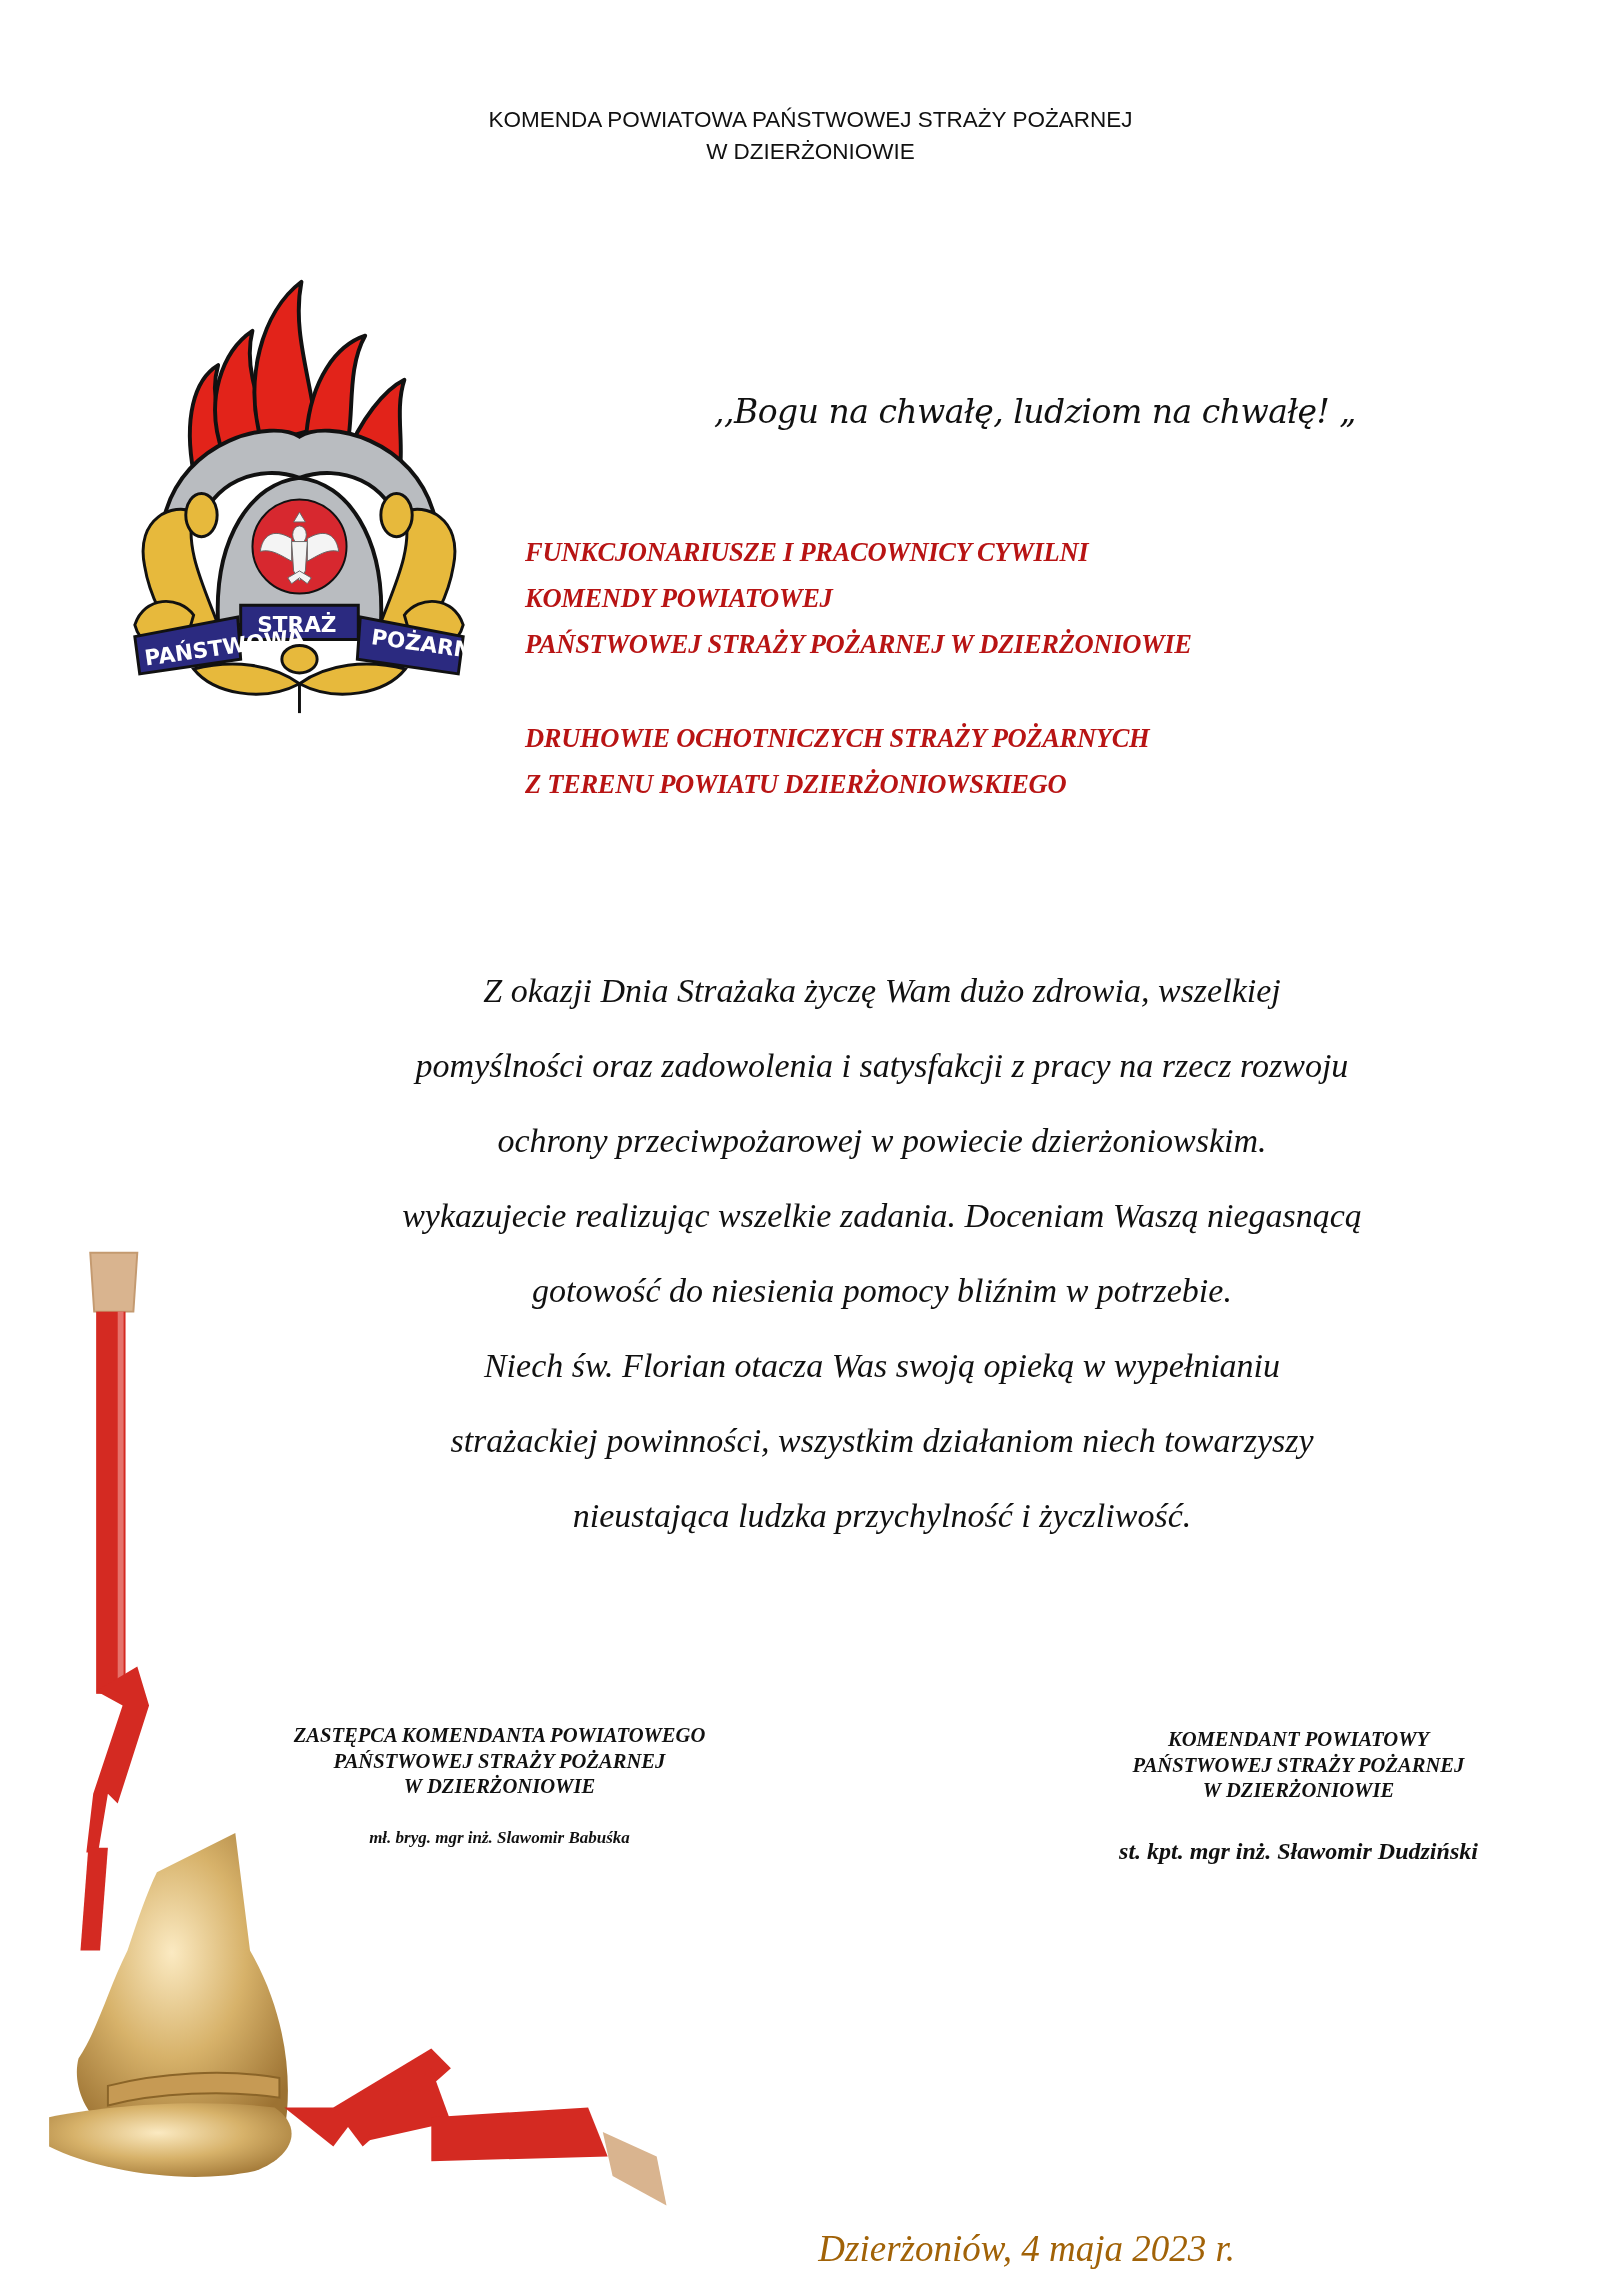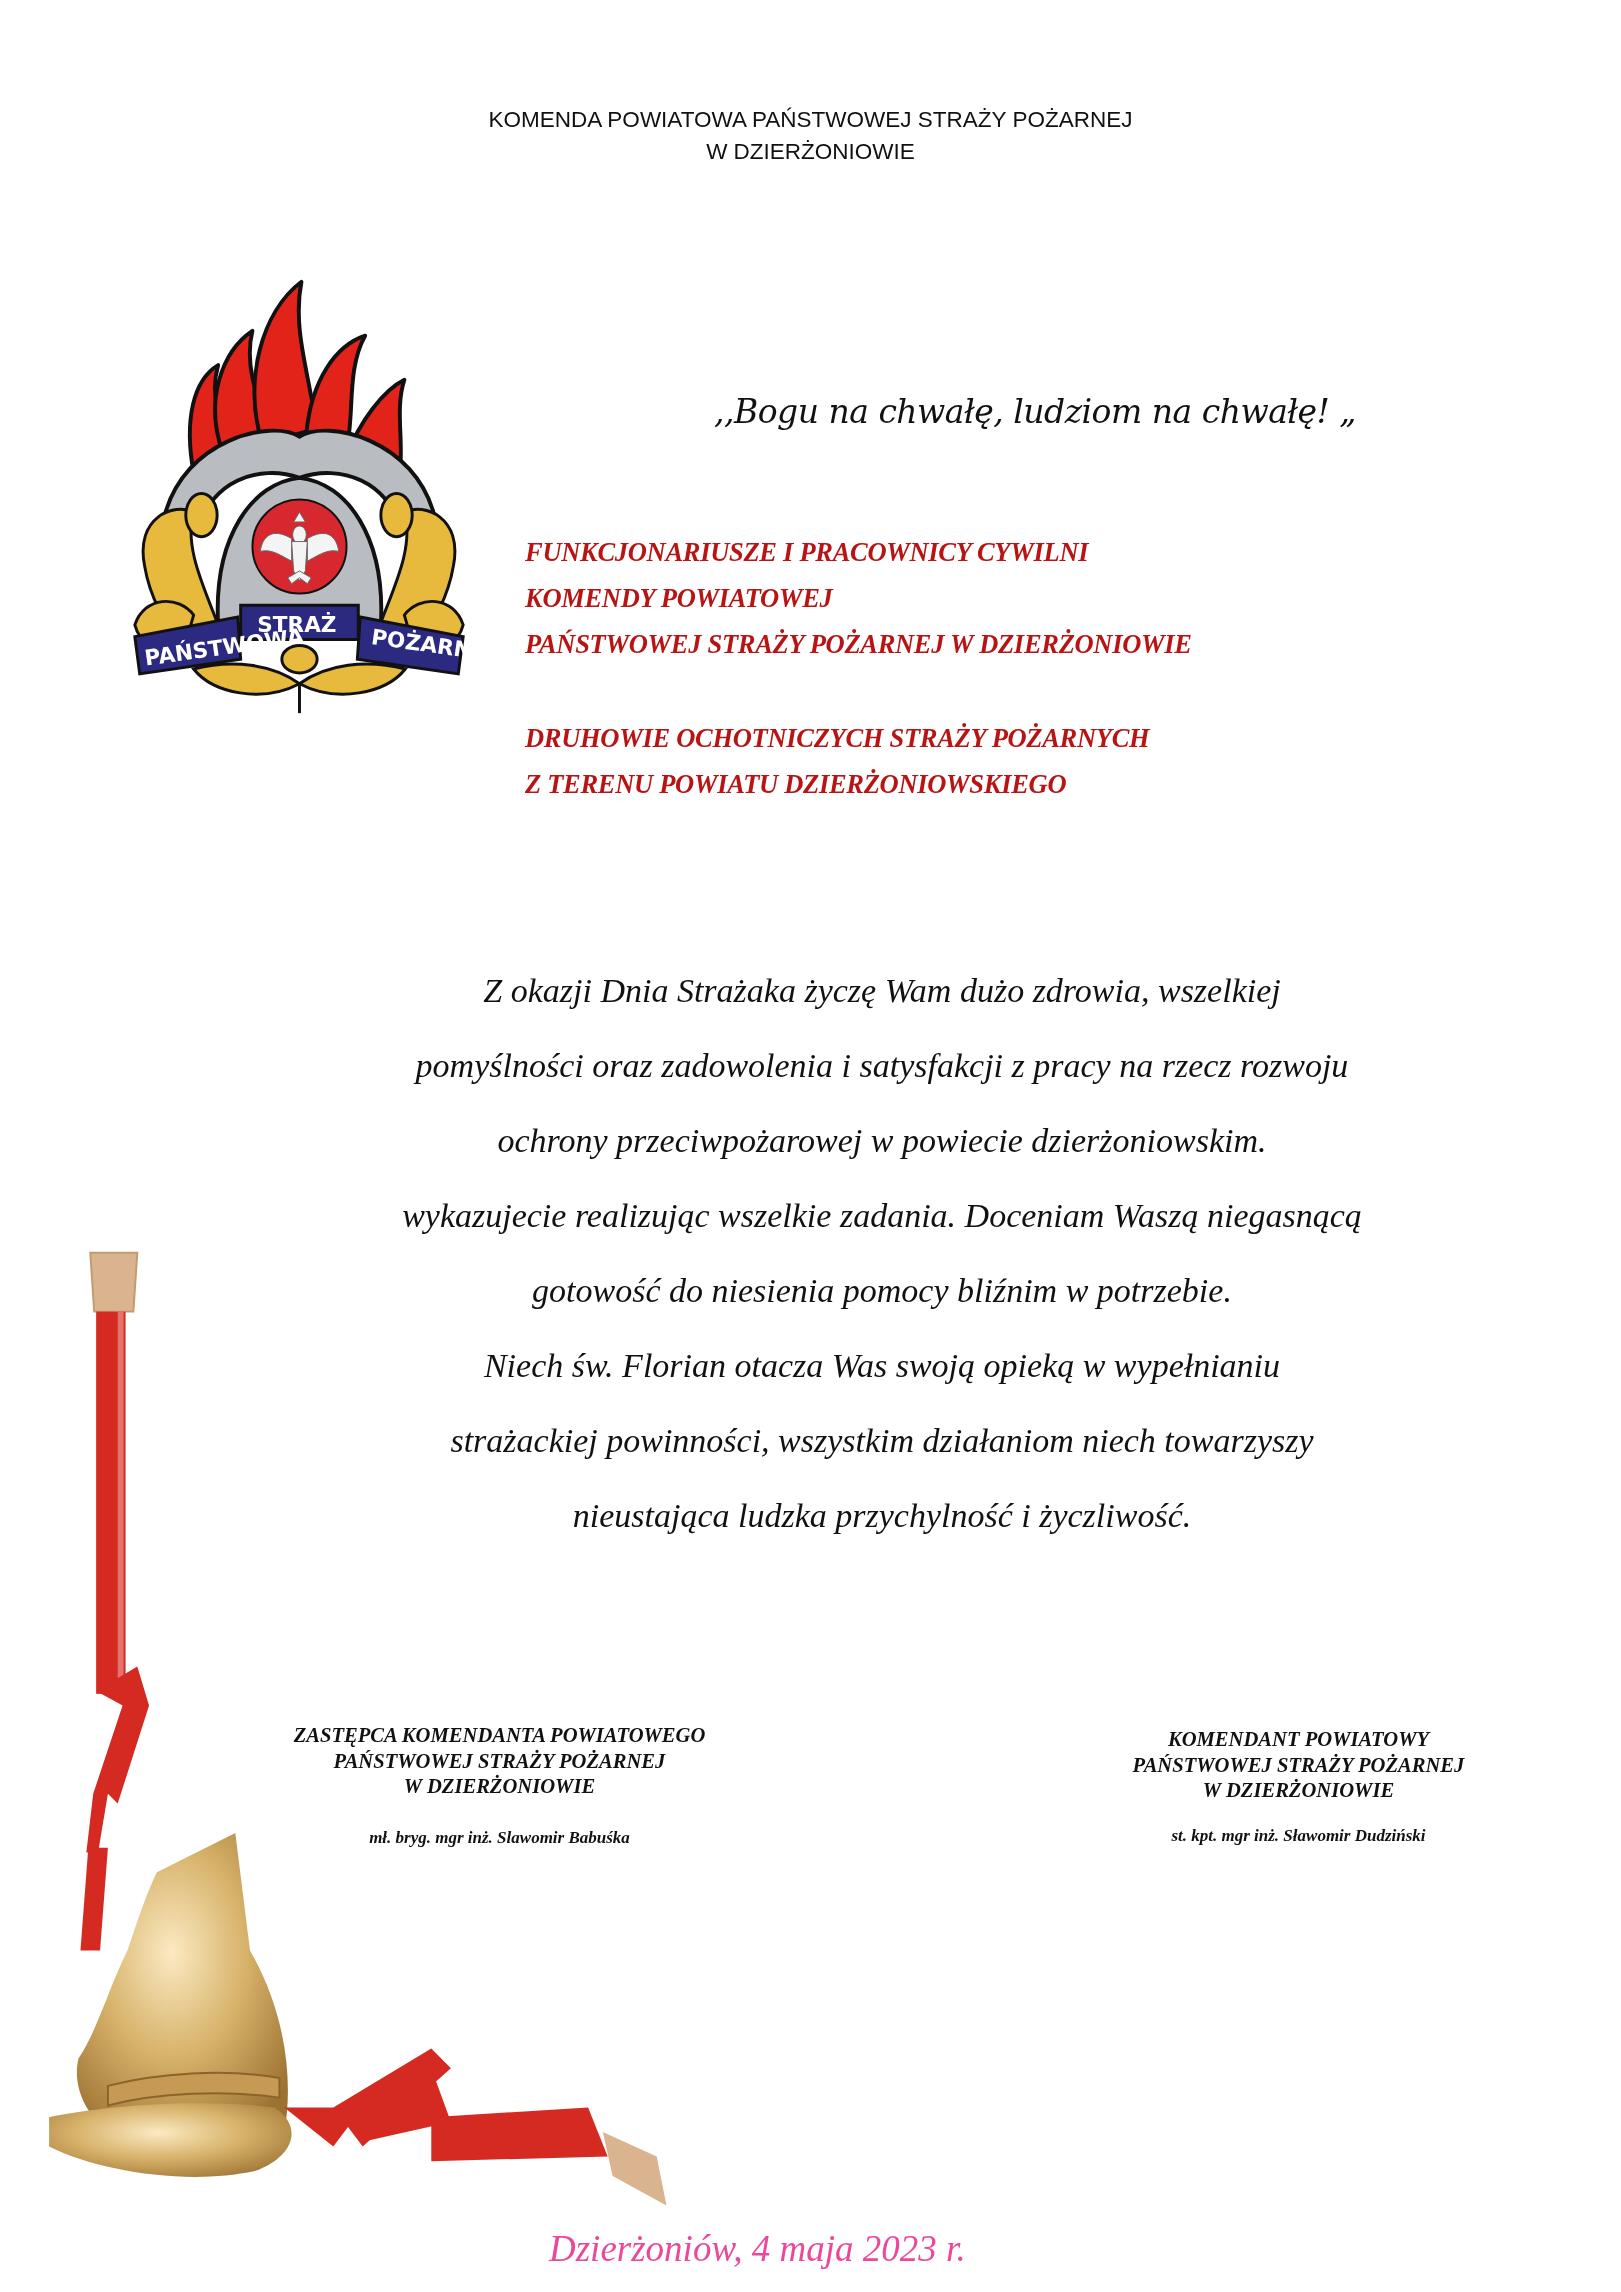--- a/index.html
+++ b/index.html
@@ -17,23 +17,23 @@
     .addressees .line { display:block; white-space:nowrap; }
 
     .body-text { left:294px; top:953px; width:1176px; text-align:center; font-style:italic; font-size:34px; line-height:75px; color:#111; }
     .body-text .line { display:block; white-space:nowrap; }
 
     .sig { text-align:center; font-style:italic; font-weight:bold; font-size:20.6px; line-height:25.5px; color:#111; }
     .sig .title-line { display:block; white-space:nowrap; }
     .sig .name { display:block; margin-top:25.5px; font-size:17px; white-space:nowrap; }
     .sig-left { left:186px; top:1723px; width:627px; }
     .sig-right { left:1024px; top:1727px; width:549px; }
-    .sig-right .name { margin-top:19px; font-size:17px; }
+    .sig-right .name { margin-top:35px; font-size:24px; }
 
-    .footer-date { left:549px; top:2227px; width:686px; text-align:left; font-style:italic; font-size:37px; color:#ec4899; }
+    .footer-date { left:549px; top:2227px; width:686px; text-align:right; font-style:italic; font-size:37px; color:#a16207; }
 
     .decor { left:39px; top:1245px; width:667px; height:1029px; }
   </style>
 </head>
 <body>
 
 <div class="abs header">
   <div>KOMENDA POWIATOWA PAŃSTWOWEJ STRAŻY POŻARNEJ</div>
   <div>W DZIERŻONIOWIE</div>
 </div>

